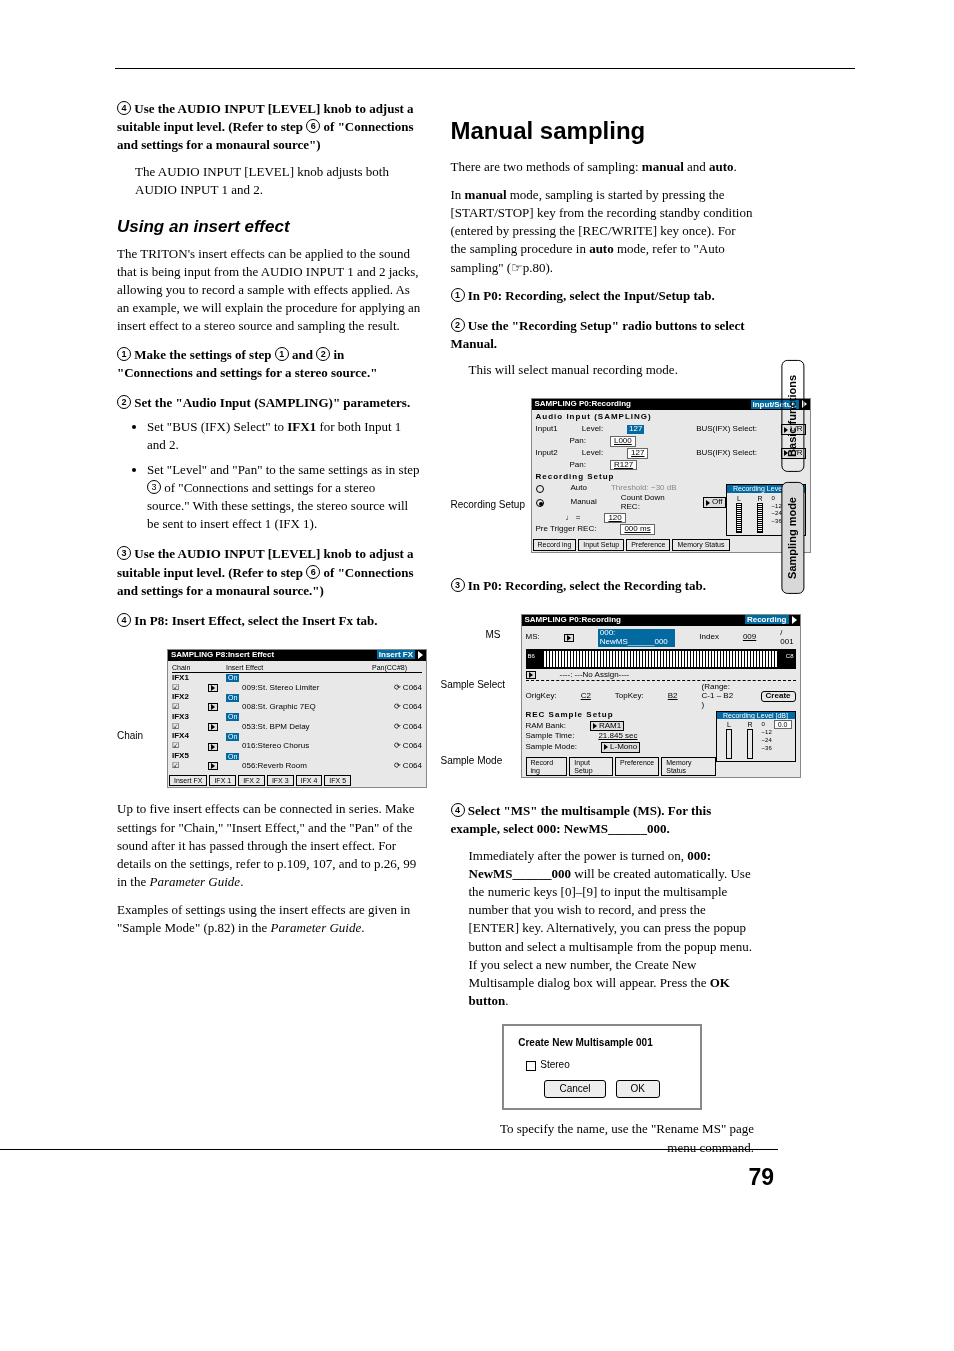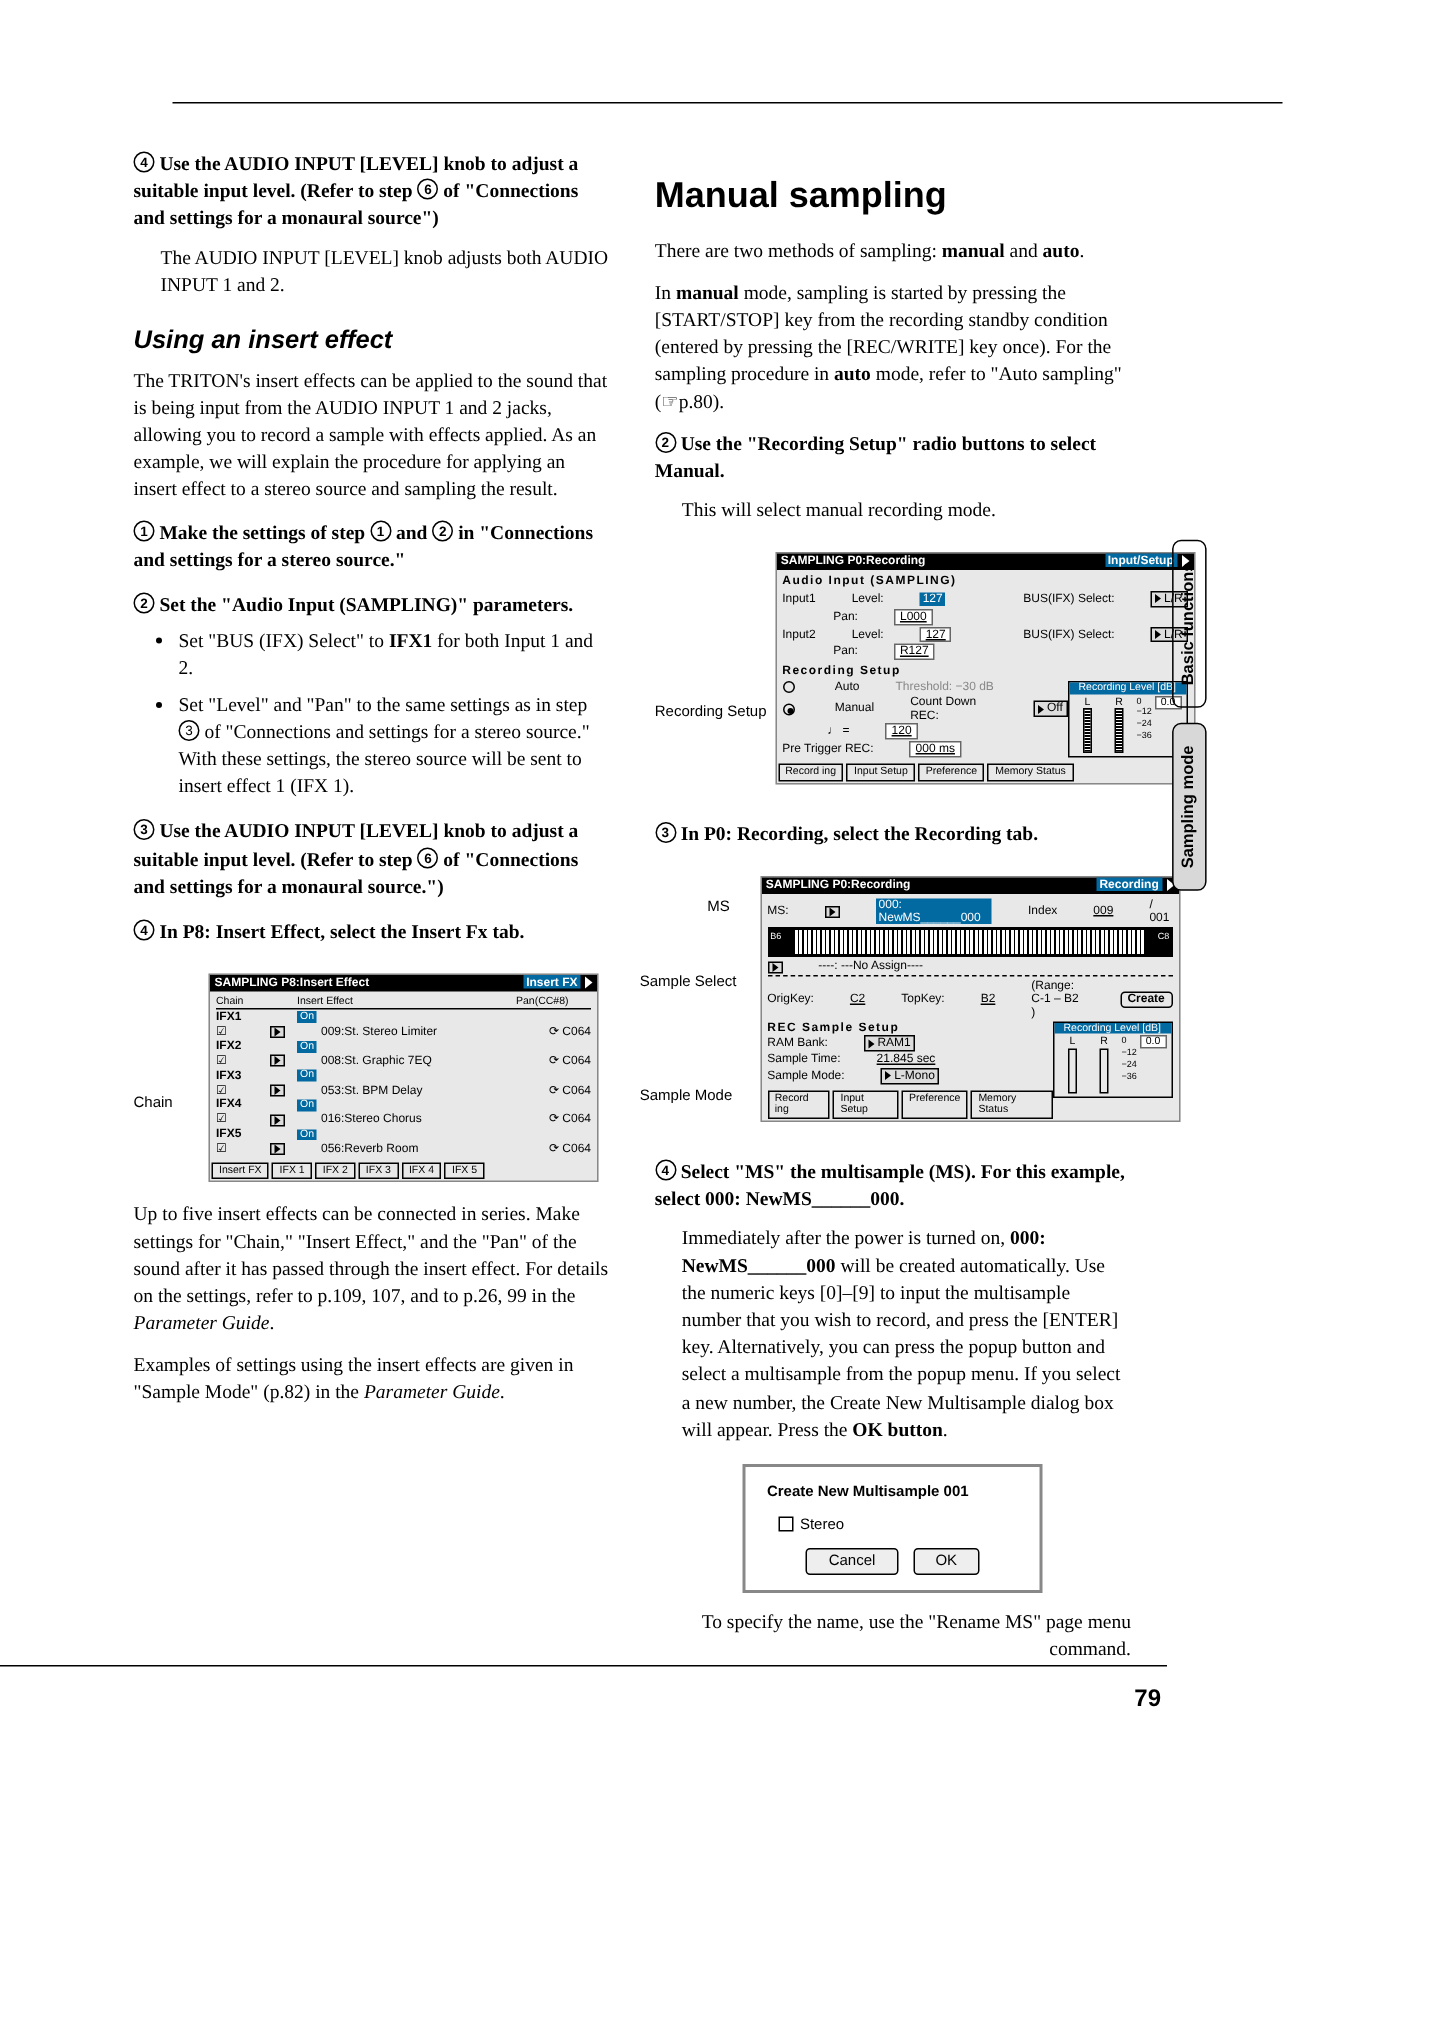--- a/index.html
+++ b/index.html
@@ -8,21 +8,21 @@
     font-size: 13px;
     line-height: 1.4;
     background: #fff;
     color: #000;
     width: 954px;
     height: 1351px;
     position: relative;
   }
   .page {
     width: 814px;
-    padding: 100px 60px 60px 89px;
+    padding: 100px 60px 60px 117px;
     position: relative;
   }
   .hr-top {
     position: absolute;
     top: 68px;
     left: 115px;
     width: 740px;
     border-top: 1px solid #000;
   }
   .columns {
@@ -136,21 +136,21 @@
     min-height: 110px;
     color: #000;
   }
   .side-tab.gray { background:#d8d8d8; }
   .page-number {
     position: absolute;
     right: 40px;
     bottom: 34px;
     font-family: Arial, sans-serif;
     font-weight: bold;
-    font-size: 16px;
+    font-size: 23px;
   }
   .page-number::before {
     content: "";
     position: absolute;
     right: -4px;
     top: -12px;
     width: 820px;
     border-top: 1px solid #000;
   }
   
@@ -345,20 +345,23 @@
     <div class="col">
       <div class="h2">Manual sampling</div>
       <p class="para">
         <span>There are two methods of sampling: </span><b>manual</b><span> and </span><b>auto</b><span>.</span>
       </p>
       <p class="para">
         <span>In </span><b>manual</b><span> mode, sampling is started by pressing the [START/STOP] key from the recording standby condition (entered by pressing the [REC/WRITE] key once). For the sampling procedure in </span><b>auto</b><span> mode, refer to "Auto sampling" (☞p.80).</span>
       </p>
 
       <div class="step-item">
+        <span class="step-label"><span class="circled">1</span> <span>In P0: Recording, select the Input/Setup tab.</span></span>
+      </div>
+      <div class="step-item">
         <span class="step-label"><span class="circled">2</span> <span>Use the "Recording Setup" radio buttons to select Manual.</span></span>
         <div class="body-text">This will select manual recording mode.</div>
       </div>
 
       <div class="fig-wrap clearfix">
         <div class="fig-label" style="left:0;top:100px;">Recording Setup</div>
         <div class="lcd fig" style="width:280px;margin-left:80px;">
           <div class="titlebar">
             <span>SAMPLING P0:Recording</span>
             <span><span class="invert">Input/Setup</span><span class="tri"></span></span>

